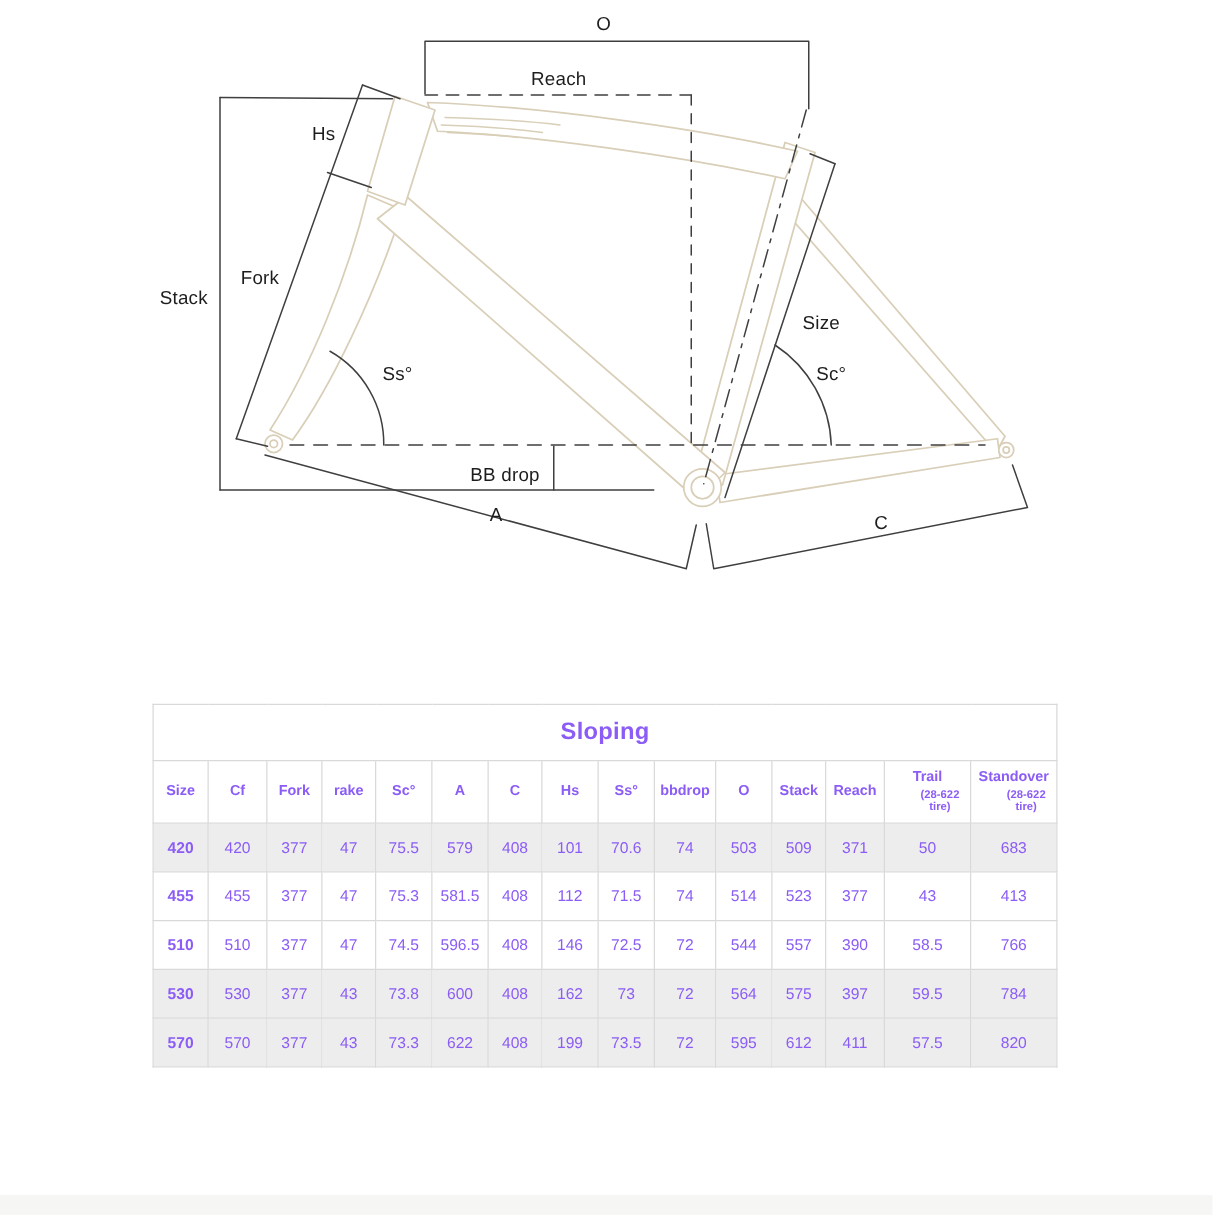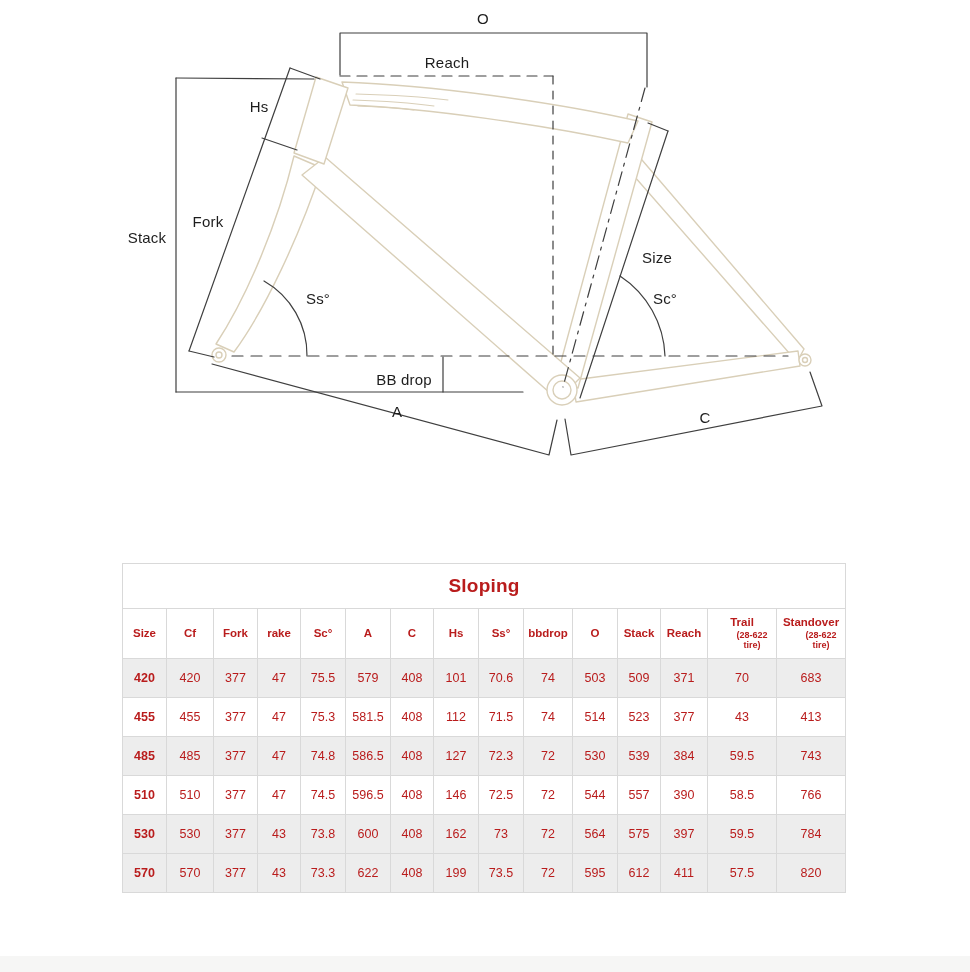--- a/index.html
+++ b/index.html
@@ -7,21 +7,21 @@
     width:970px;height:972px;position:relative;background:#ffffff;
     font-family:"Liberation Sans",sans-serif;overflow:hidden;
   }
   
   #diagram-svg{position:absolute;left:0;top:0;}
   .dim-label{font-size:15px;letter-spacing:0.2px;}
   
   .table-wrap{position:absolute;left:122px;top:563px;}
   table.geo{
     border-collapse:collapse;table-layout:fixed;width:630px;
-    color:#b91c1c;
+    color:#8b5cf6;
   }
   table.geo td, table.geo th{
     border:1px solid #d9d9d9;text-align:center;vertical-align:middle;
     padding:0 1px;overflow:hidden;
   }
   td.title-cell{height:44px;font-size:19px;font-weight:bold;letter-spacing:0.2px;}
   th.col{height:49px;font-size:11.5px;font-weight:bold;line-height:1.2;}
   th.col .sub{font-size:9px;font-weight:bold;margin-left:20px;}
   tr.data-row td{height:38px;font-size:12.5px;}
   tr.data-row td.size{font-weight:bold;}
@@ -182,56 +182,39 @@
           <td>47</td>
           <td>75.5</td>
           <td>579</td>
           <td>408</td>
           <td>101</td>
           <td>70.6</td>
           <td>74</td>
           <td>503</td>
           <td>509</td>
           <td>371</td>
-          <td>70</td>
+          <td>50</td>
           <td>683</td>
         </tr>
         <tr class="data-row">
           <td class="size">455</td>
           <td>455</td>
           <td>377</td>
           <td>47</td>
           <td>75.3</td>
           <td>581.5</td>
           <td>408</td>
           <td>112</td>
           <td>71.5</td>
           <td>74</td>
           <td>514</td>
           <td>523</td>
           <td>377</td>
           <td>43</td>
           <td>413</td>
-        </tr>
-        <tr class="data-row shade">
-          <td class="size">485</td>
-          <td>485</td>
-          <td>377</td>
-          <td>47</td>
-          <td>74.8</td>
-          <td>586.5</td>
-          <td>408</td>
-          <td>127</td>
-          <td>72.3</td>
-          <td>72</td>
-          <td>530</td>
-          <td>539</td>
-          <td>384</td>
-          <td>59.5</td>
-          <td>743</td>
         </tr>
         <tr class="data-row">
           <td class="size">510</td>
           <td>510</td>
           <td>377</td>
           <td>47</td>
           <td>74.5</td>
           <td>596.5</td>
           <td>408</td>
           <td>146</td>

